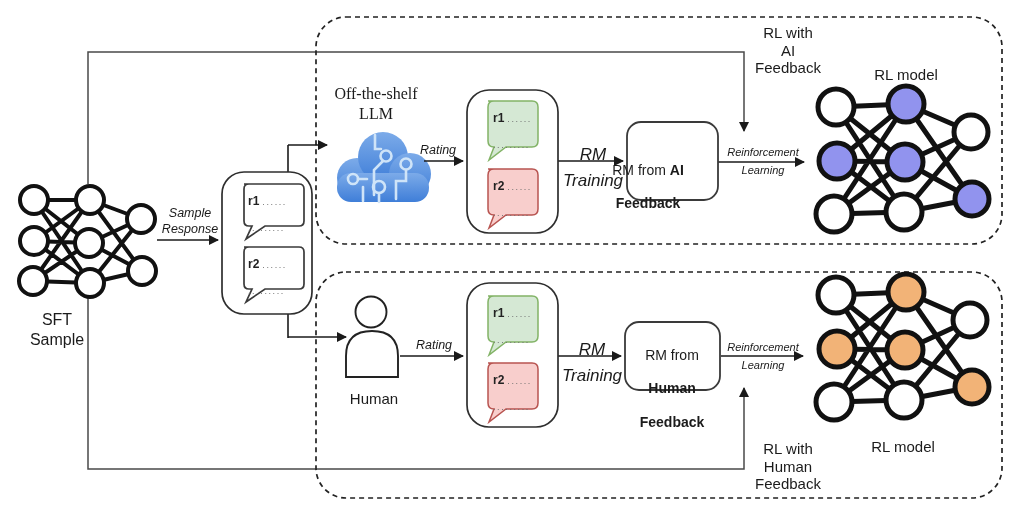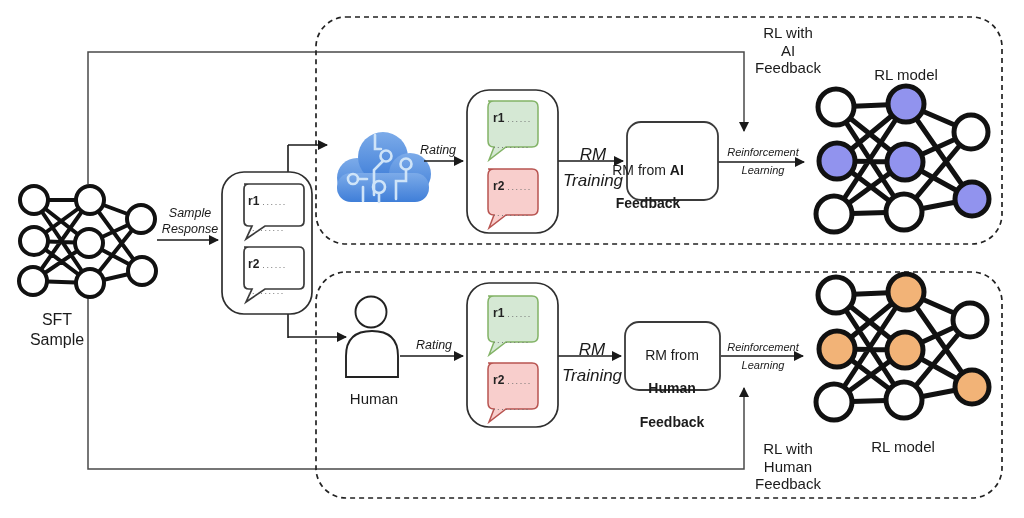--- a/index.html
+++ b/index.html
@@ -176,20 +176,22 @@
     <circle class="nn-node" cx="904" cy="400" r="18" fill="#fff"></circle>
     <circle class="nn-node" cx="970" cy="320" r="17" fill="#fff"></circle>
     <circle class="nn-node" cx="972" cy="387" r="17" fill="#f2b377"></circle>
   </g>
 </svg>
 
 <div class="lbl f16" style="left:57px;top:310px">SFT
 Sample</div>
 <div class="lbl it12" style="left:190px;top:205px">Sample
 Response</div>
+<div class="lbl serif" style="left:376px;top:84px">Off-the-shelf
+LLM</div>
 
 <div class="lbl it12" style="left:438px;top:142px">Rating</div>
 <div class="lbl it12w" style="left:593px;top:142px">RM
 Training</div>
 <div class="lbl it11w" style="left:763px;top:144px">Reinforcement
 Learning</div>
 <div class="lbl b15" style="left:788px;top:24px">RL with
 AI
 Feedback</div>
 <div class="lbl f15" style="left:906px;top:66px">RL model</div>

